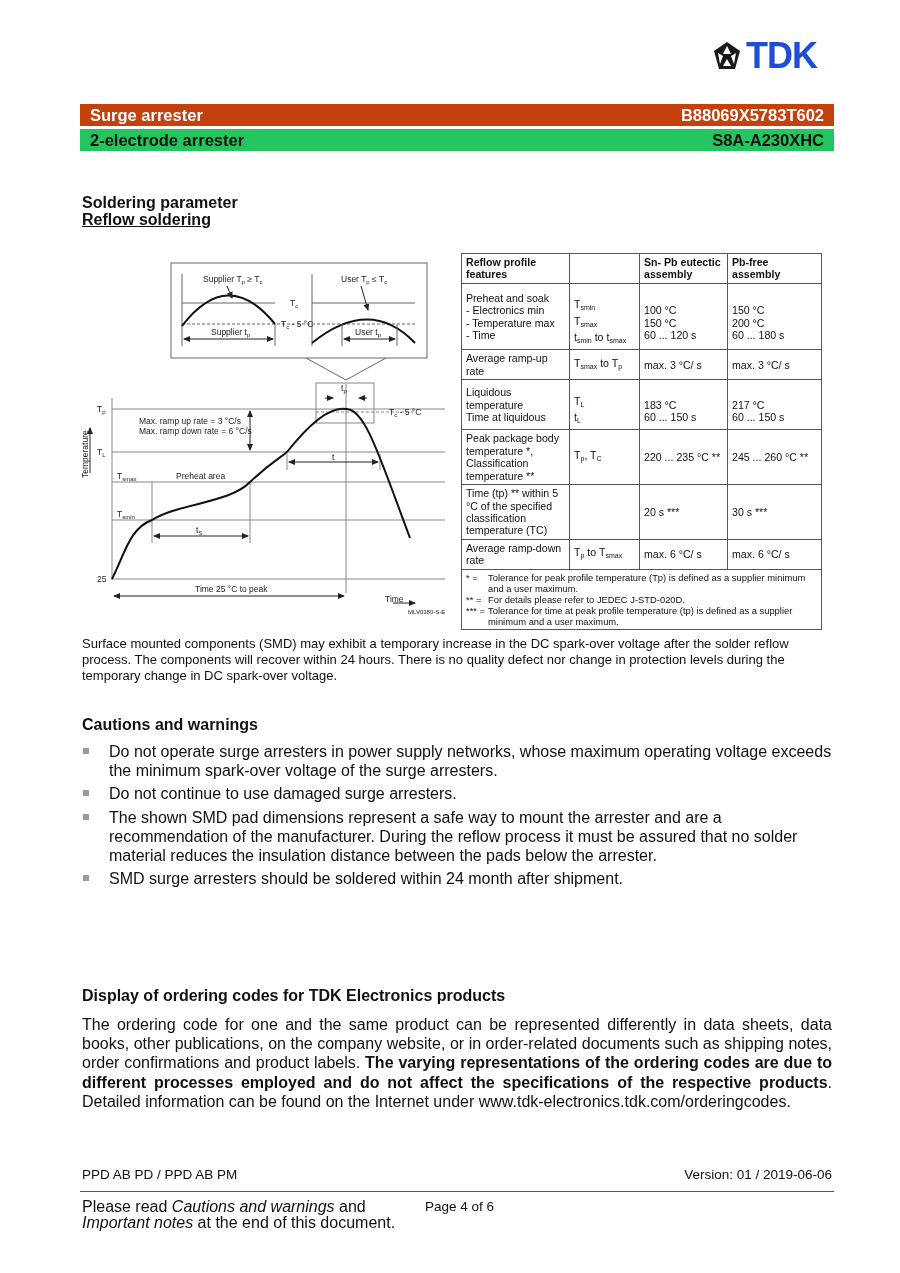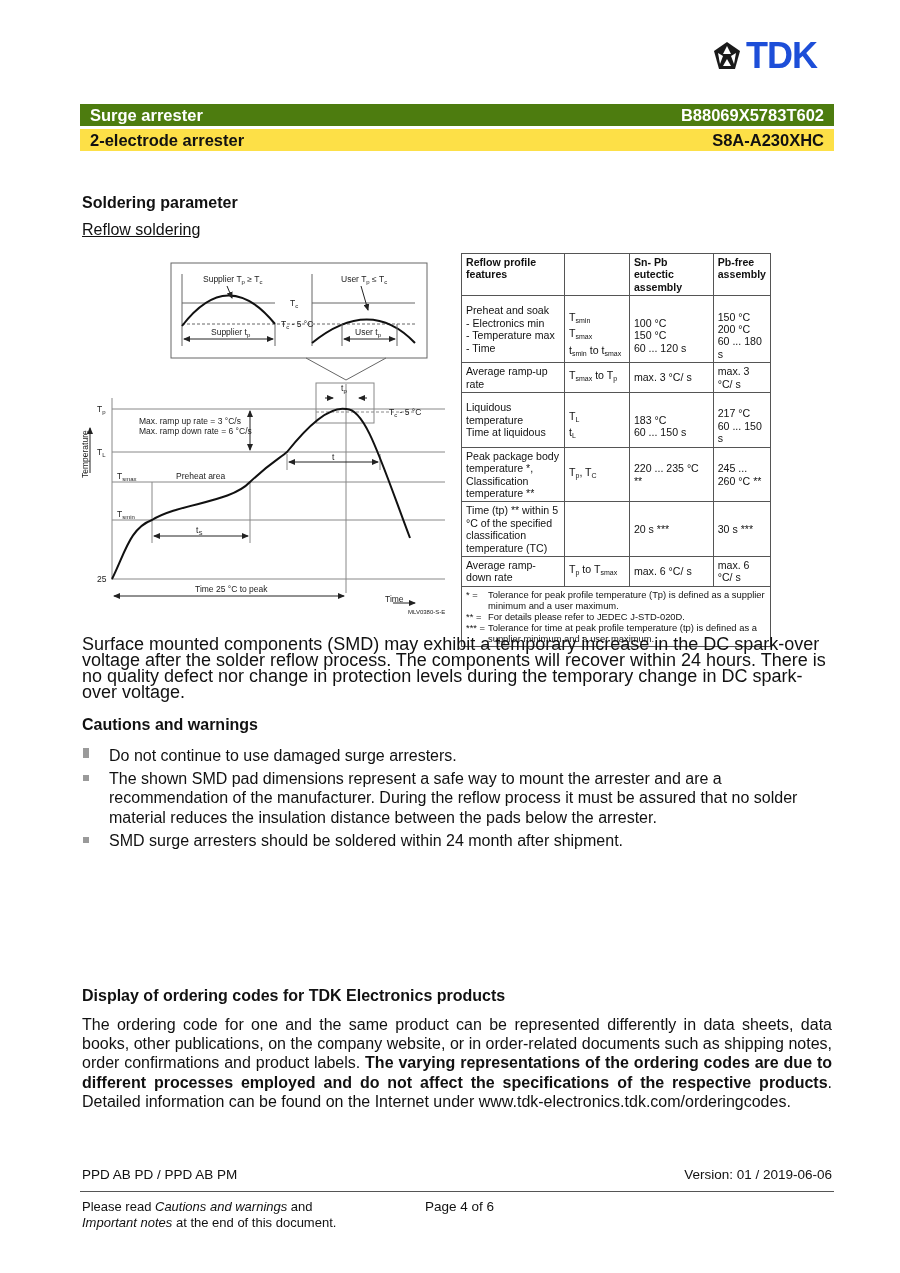--- a/index.html
+++ b/index.html
@@ -2,49 +2,49 @@
 <html><head>
 <meta charset="utf-8">
 <style>
   * { box-sizing: border-box; margin: 0; padding: 0; }
   html, body { width: 900px; height: 1273px; background: #ffffff; }
   body { position: relative; font-family: "Liberation Sans", sans-serif; color: #111; overflow: hidden; }
 
   .logo { position: absolute; left: 712px; top: 40px; width: 124px; height: 32px; display: flex; align-items: center; }
   .logo-text { font-family: "Liberation Sans", sans-serif; font-weight: bold; font-size: 36px; letter-spacing: -1px; color: #1d4ed8; margin-left: 4px; line-height: 32px; }
 
-  .bar1 { position: absolute; left: 80px; top: 104px; width: 754px; height: 22px; background: #4d7c0f; color: #fff; font-weight: bold; font-size: 16.5px; display: flex; justify-content: space-between; align-items: center; padding: 0 10px; }
-  .bar2 { position: absolute; left: 80px; top: 129px; width: 754px; height: 22px; background: #fde047; color: #111; font-weight: bold; font-size: 16.5px; display: flex; justify-content: space-between; align-items: center; padding: 0 10px; gap: 24px; }
+  .bar1 { position: absolute; left: 80px; top: 104px; width: 754px; height: 22px; background: #c2410c; color: #fff; font-weight: bold; font-size: 16.5px; display: flex; justify-content: space-between; align-items: center; padding: 0 10px; }
+  .bar2 { position: absolute; left: 80px; top: 129px; width: 754px; height: 22px; background: #22c55e; color: #111; font-weight: bold; font-size: 16.5px; display: flex; justify-content: space-between; align-items: center; padding: 0 10px; gap: 24px; }
 
   .h2 { position: absolute; left: 82px; font-weight: bold; font-size: 16px; }
-  .sub-u { position: absolute; left: 82px; top: 221px; font-size: 16px; text-decoration: underline; }
+  .sub-u { position: absolute; left: 82px; top: 211px; font-size: 16px; text-decoration: underline; font-weight: bold; }
 
   .diagram { position: absolute; left: 80px; top: 258px; width: 380px; height: 365px; }
 
-  table.reflow { position: absolute; left: 461px; top: 253px; width: 310px; border-collapse: collapse; font-size: 10.6px; line-height: 12.4px; }
+  table.reflow { position: absolute; left: 461px; top: 253px; width: 361px; border-collapse: collapse; font-size: 10.6px; line-height: 12.4px; }
   table.reflow td { border: 1px solid #555; padding: 2px 4px; vertical-align: middle; }
   table.reflow td.c0 { width: 108px; }
   table.reflow td.c1 { width: 70px; }
   table.reflow td.c2 { width: 88px; margin-left: 20px; }
   table.reflow tr.hdr td { font-weight: bold; vertical-align: top; }
   table.reflow sub { font-size: 7px; vertical-align: -2px; }
   .fn { display: flex; font-size: 9.4px; line-height: 11px; }
   .fn .k { width: 22px; flex: none; }
 
-  .para { position: absolute; left: 82px; width: 745px; font-size: 18px; line-height: 16px; }
+  .para { position: absolute; left: 82px; width: 745px; font-size: 13px; line-height: 16px; }
   ul.cw { position: absolute; left: 82px; top: 742px; width: 750px; list-style: none; }
   ul.cw li { position: relative; padding-left: 27px; font-size: 16px; line-height: 19.2px; margin-bottom: 4px; }
   ul.cw li .bullet { position: absolute; left: 1px; top: 6px; width: 6px; height: 6px; background: #9a9a9a; }
 
   .order { position: absolute; left: 82px; top: 1015px; width: 750px; font-size: 16px; line-height: 19.2px; text-align: justify; }
 
   .foot-l { position: absolute; left: 82px; top: 1167px; font-size: 13.5px; }
   .foot-r { position: absolute; right: 68px; top: 1167px; font-size: 13.5px; }
   .foot-line { position: absolute; left: 80px; top: 1191px; width: 754px; height: 1px; background: #555; }
-  .foot-note { position: absolute; left: 82px; top: 1199px; font-size: 13px; line-height: 16px; }
+  .foot-note { position: absolute; left: 82px; top: 1199px; font-size: 16px; line-height: 16px; }
   .foot-page { position: absolute; left: 425px; top: 1199px; font-size: 13.5px; }
 </style>
 </head>
 <body>
 
 <div class="logo">
   <svg width="30" height="30" viewBox="0 0 30 30">
     <polygon points="15,1 28,10 23,28 7,28 2,10" fill="#1a1a1a"></polygon>
     <polygon points="15,5 19,13 11,13" fill="#fff"></polygon>
     <polygon points="6,12 11,15 8,23" fill="#fff"></polygon>
@@ -245,20 +245,21 @@
           </div>
     </td>
   </tr>
 </tbody>
   </table>
 
 <div class="para" style="top:636px;">Surface mounted components (SMD) may exhibit a temporary increase in the DC spark-over voltage after the solder reflow process. The components will recover within 24 hours. There is no quality defect nor change in protection levels during the temporary change in DC spark-over voltage.</div>
 
 <div class="h2" style="top:716px;">Cautions and warnings</div>
 <ul class="cw">
+  <li><span class="bullet"></span><span>Do not operate surge arresters in power supply networks, whose maximum operating voltage exceeds the minimum spark-over voltage of the surge arresters.</span></li>
   <li><span class="bullet"></span></li>
   <li><span class="bullet"></span><span>Do not continue to use damaged surge arresters.</span></li>
   <li><span class="bullet"></span><span>The shown SMD pad dimensions represent a safe way to mount the arrester and are a recommendation of the manufacturer. During the reflow process it must be assured that no solder material reduces the insulation distance between the pads below the arrester.</span></li>
   <li><span class="bullet"></span><span>SMD surge arresters should be soldered within 24 month after shipment.</span></li>
 </ul>
 
 <div class="h2" style="top:987px;">Display of ordering codes for TDK Electronics products</div>
 <div class="order"><span>The ordering code for one and the same product can be represented differently in data sheets, data books, other publications, on the company website, or in order-related documents such as shipping notes, order confirmations and product labels. </span><b>The varying representations of the ordering codes are due to different processes employed and do not affect the specifications of the respective products</b><span>. Detailed information can be found on the Internet under www.tdk-electronics.tdk.com/orderingcodes.</span></div>
 
 <div class="foot-l">PPD AB PD / PPD AB PM</div>

